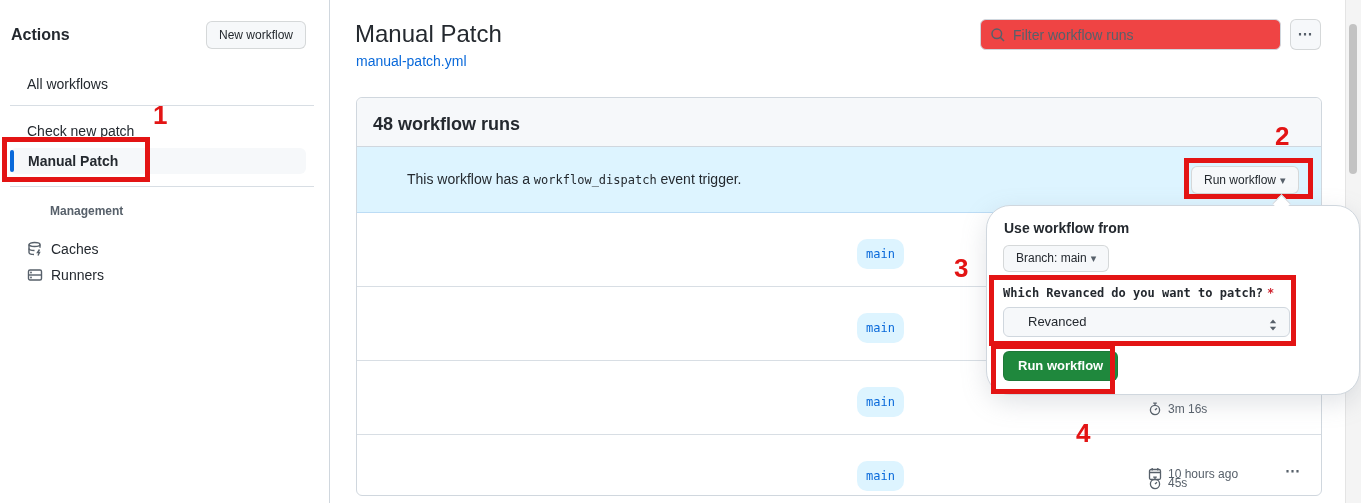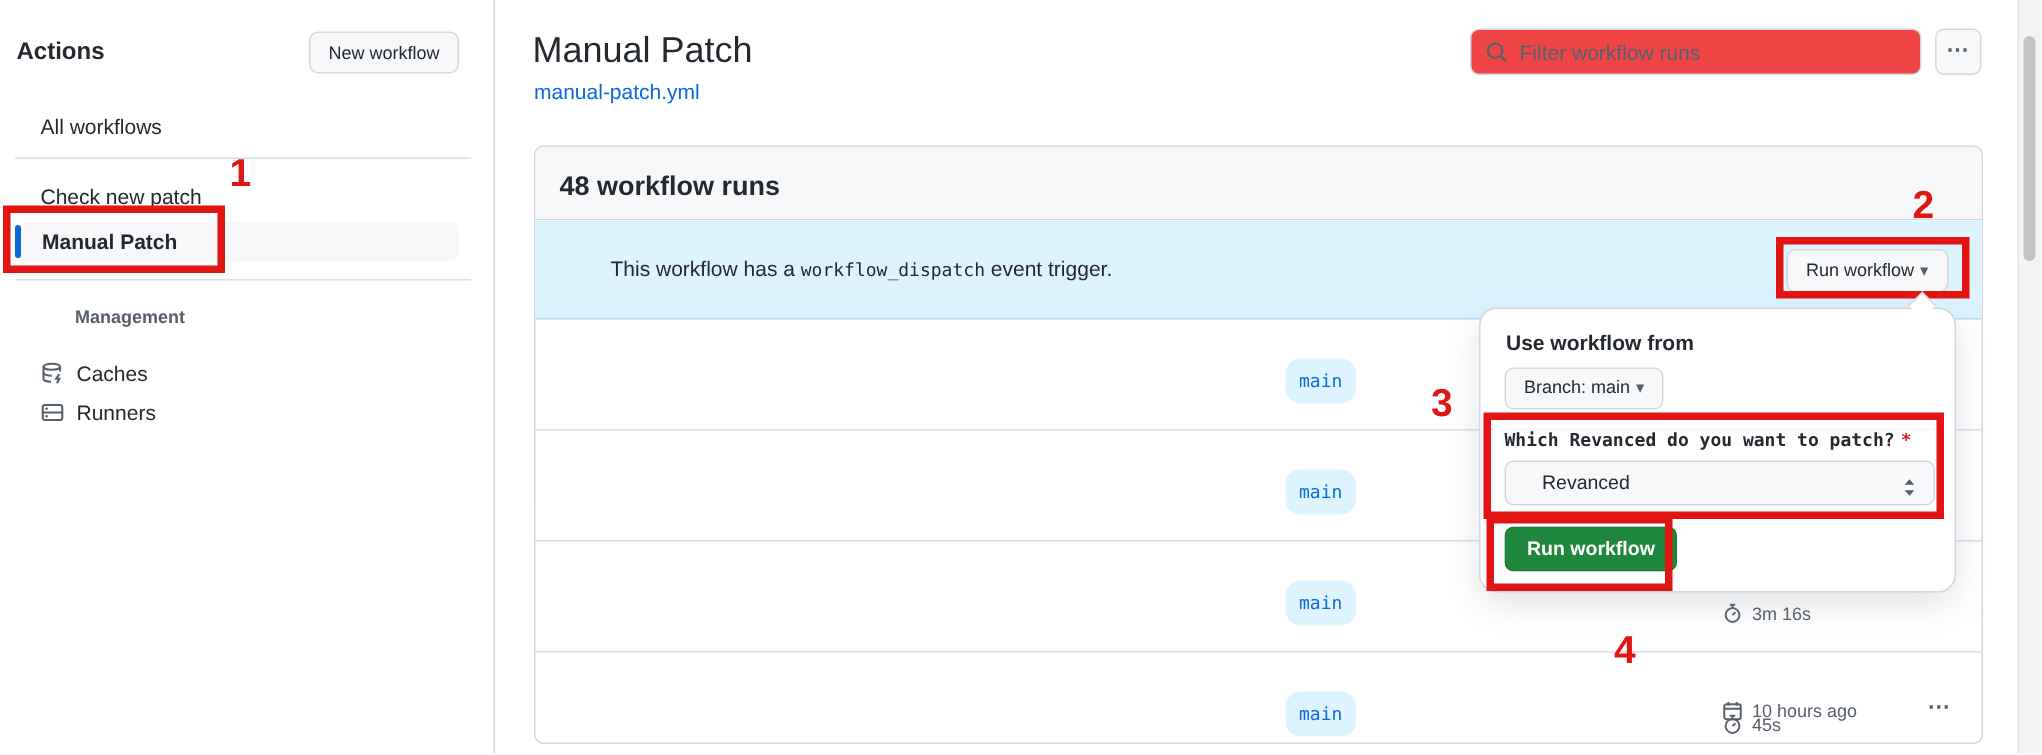--- a/index.html
+++ b/index.html
@@ -78,22 +78,22 @@
   .branch-badge {
     position:absolute; left:500px; top:26px; background:#ddf4ff; color:#0969da;
     font-family:"DejaVu Sans Mono", monospace; font-size:12px; line-height:20px;
     padding:5px 9px; border-radius:10px; cursor:pointer;
   }
   .meta { position:absolute; left:791px; display:flex; align-items:center; gap:6px; font-size:12px; color:#57606a; }
   .kebab { position:absolute; left:928px; color:#57606a; font-size:15px; font-weight:700; letter-spacing:1px; cursor:pointer; }
 
   
   .popup {
-    left:986px; top:205px; width:318px; height:190px; background:#fff; border:1px solid #d0d7de;
-    border-radius:12px; box-shadow:0 8px 24px rgba(140,149,159,0.25); z-index:20;
+    left:986px; top:205px; width:374px; height:190px; background:#fff; border:1px solid #d0d7de;
+    border-radius:24px; box-shadow:0 8px 24px rgba(140,149,159,0.25); z-index:20;
   }
   .popup-notch {
     left:1275px; top:197px; width:13px; height:13px; background:#fff; transform:rotate(45deg);
     border-left:1px solid #d0d7de; border-top:1px solid #d0d7de; z-index:35;
   }
   .popup-title { position:absolute; left:17px; top:14px; font-size:14px; font-weight:700; }
   .branch-btn { position:absolute; left:16px; top:39px; line-height:25px; }
   .branch-btn .caret { color:#57606a; font-size:11px; margin-left:4px; }
   .input-label {
     position:absolute; left:16px; top:80px; font-family:"DejaVu Sans Mono", monospace;

